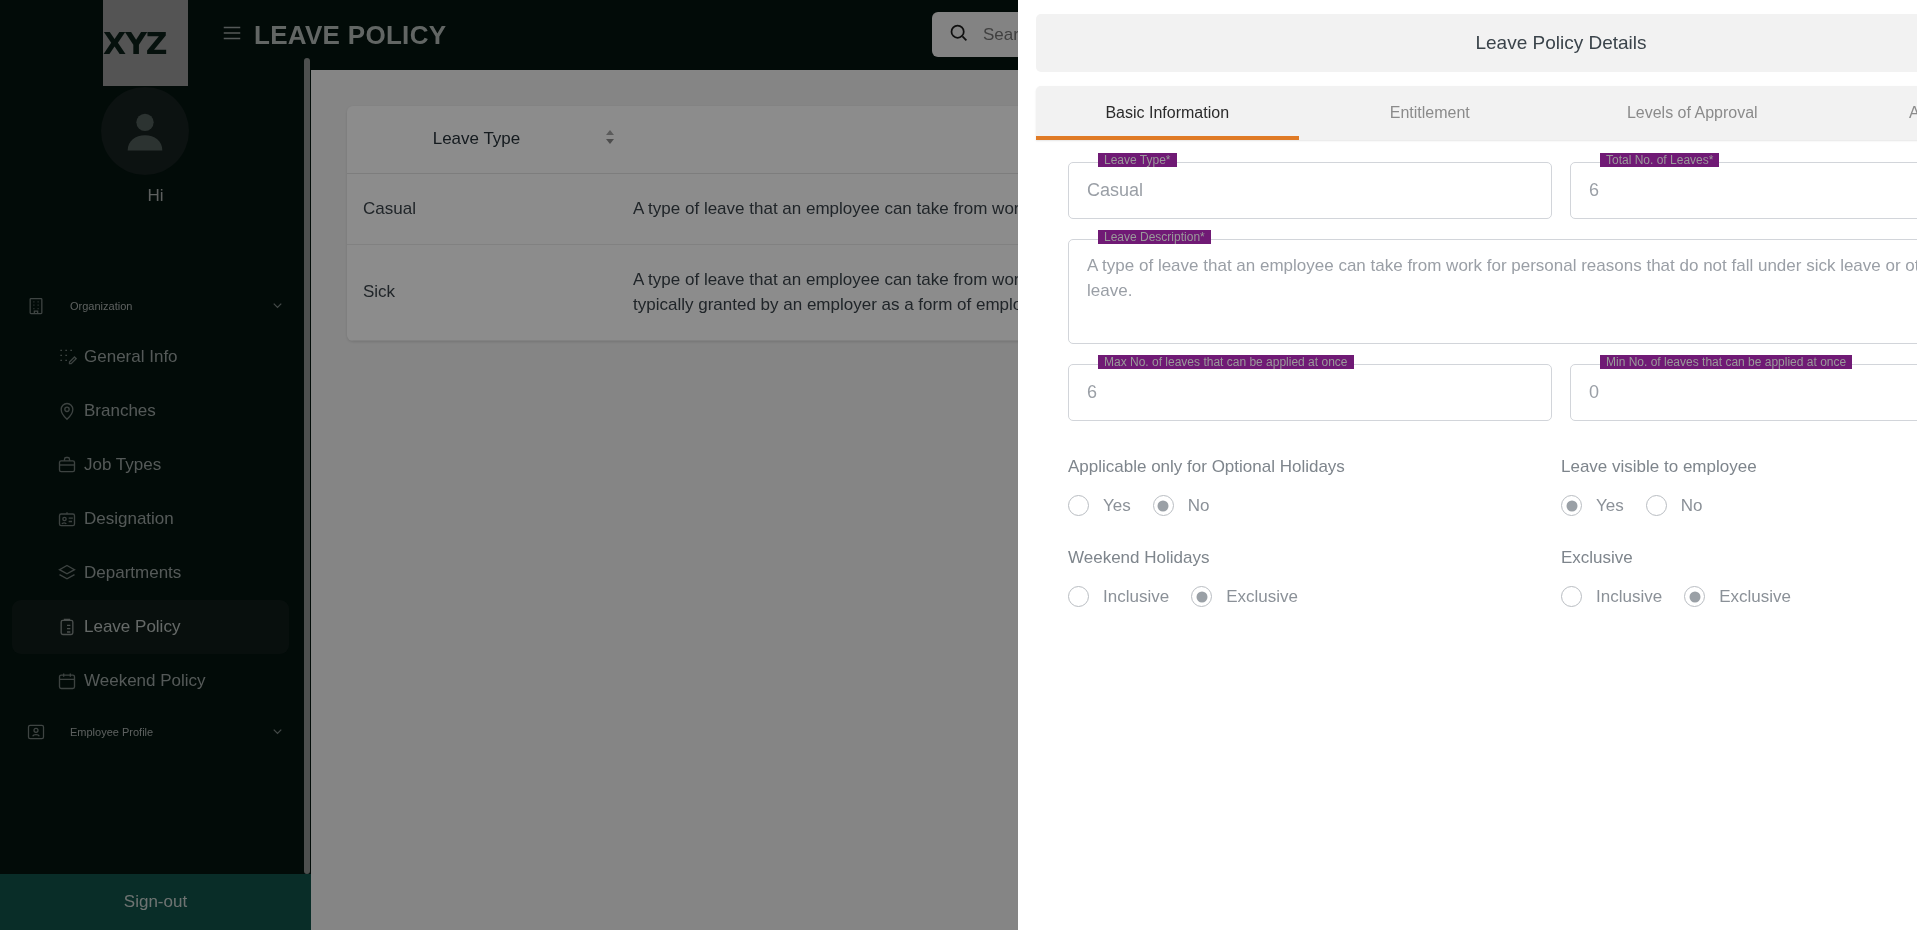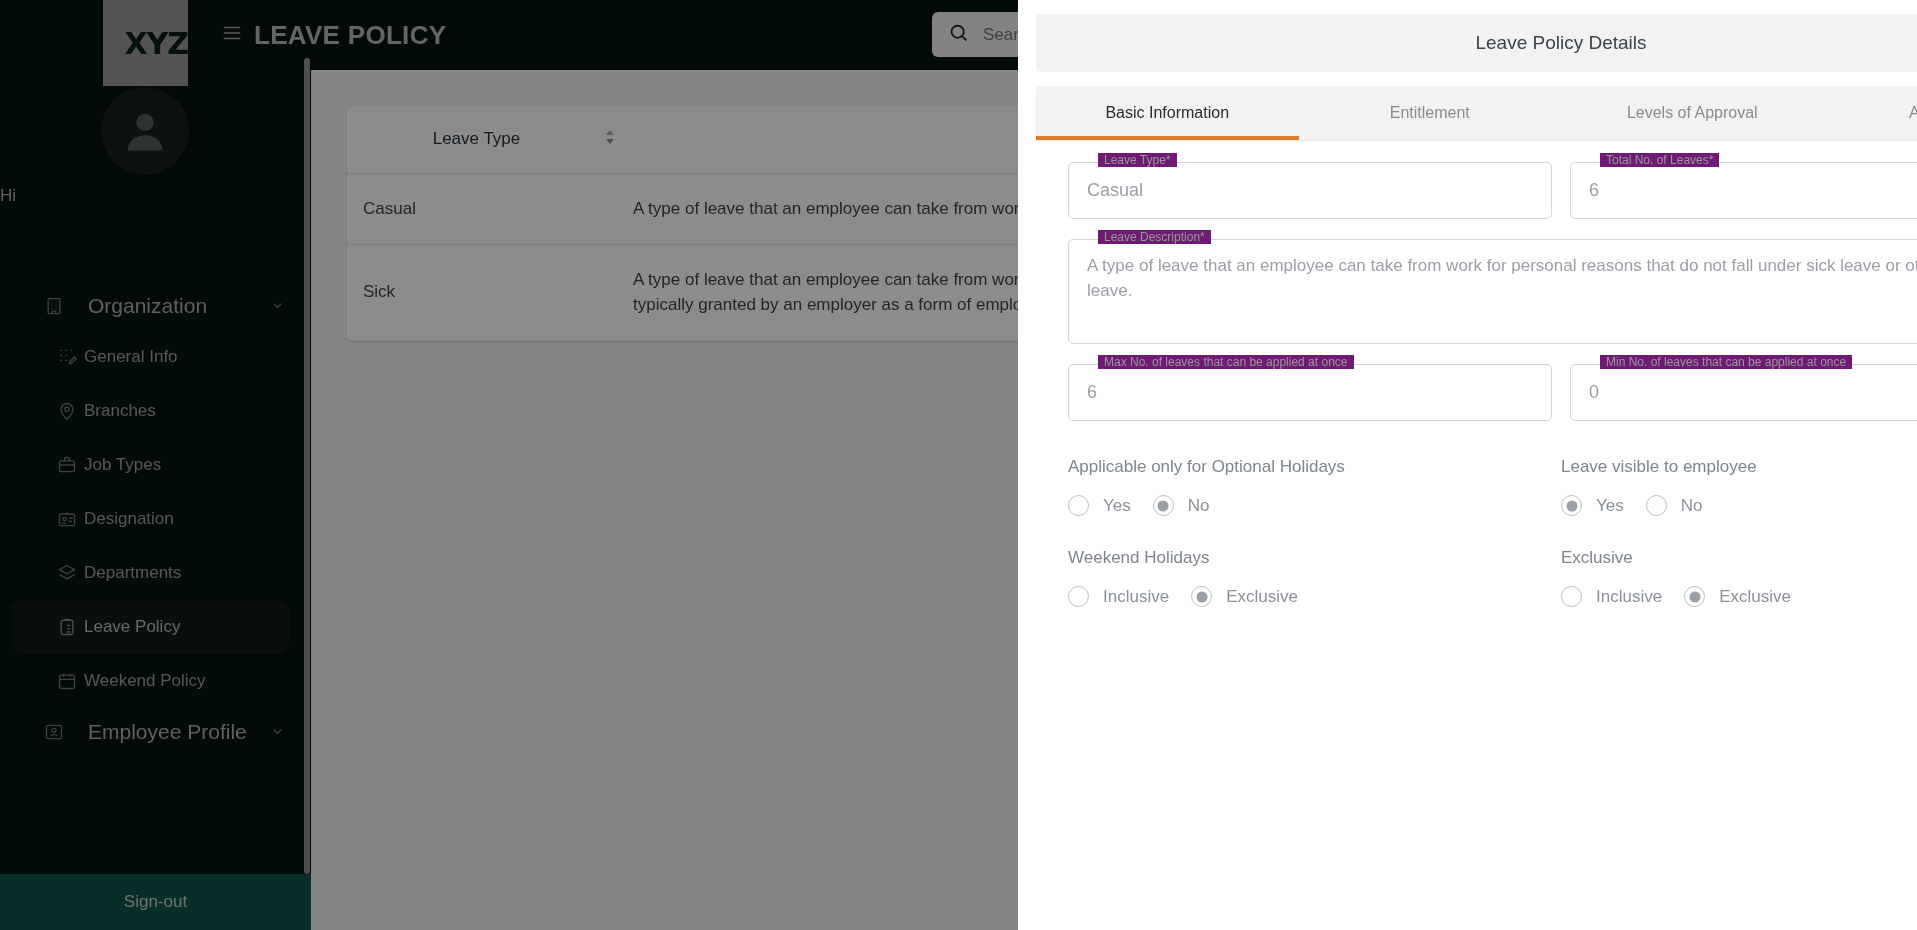--- a/index.html
+++ b/index.html
@@ -20,44 +20,44 @@
   }
   .sidebar-scroll {
     flex: 1 1 auto;
     overflow: hidden;
     position: relative;
   }
   .logo-box {
     position: absolute; left: 103px; top: 0;
     width: 85px; height: 86px;
     background: #9a9a9a;
-    display: flex; align-items: center; justify-content: flex-end;
+    display: flex; align-items: center; justify-content: flex-start;
   }
   .logo-text {
     font-family: "DejaVu Sans", sans-serif;
     font-weight: 700; font-size: 30px; color: #0b1f18;
     letter-spacing: -1px;
   }
   .avatar {
     position: absolute; left: 101px; top: 87px;
     width: 88px; height: 88px; border-radius: 50%;
     background: #16211f;
     display: flex; align-items: center; justify-content: center;
   }
   .avatar svg { opacity: .55; }
   .hi {
     position: absolute; top: 186px; left: 0; width: 311px;
-    color: #a9b0ad; font-size: 17px;
+    text-align: center; color: #a9b0ad; font-size: 17px;
   }
 
   .nav { position: absolute; top: 282px; left: 0; width: 311px; }
   .nav-group {
     display: flex; align-items: center;
     height: 48px; padding-left: 26px; color: #a9b0ad;
-    font-size: 21px; cursor: pointer; margin-left: 18px;
+    font-size: 11px; cursor: pointer;
   }
   .nav-group .gicon { width: 26px; display: flex; align-items: center; opacity:.75; }
   .nav-group .glabel { margin-left: 18px; flex: 1 1 auto; }
   .nav-group .chev { margin-right: 26px; opacity: .8; }
 
   .nav-item {
     display: flex; align-items: center;
     height: 54px; margin: 0 22px 0 12px;
     padding-left: 72px; border-radius: 9px;
     color: #9aa3a0; font-size: 17px; cursor: pointer;

